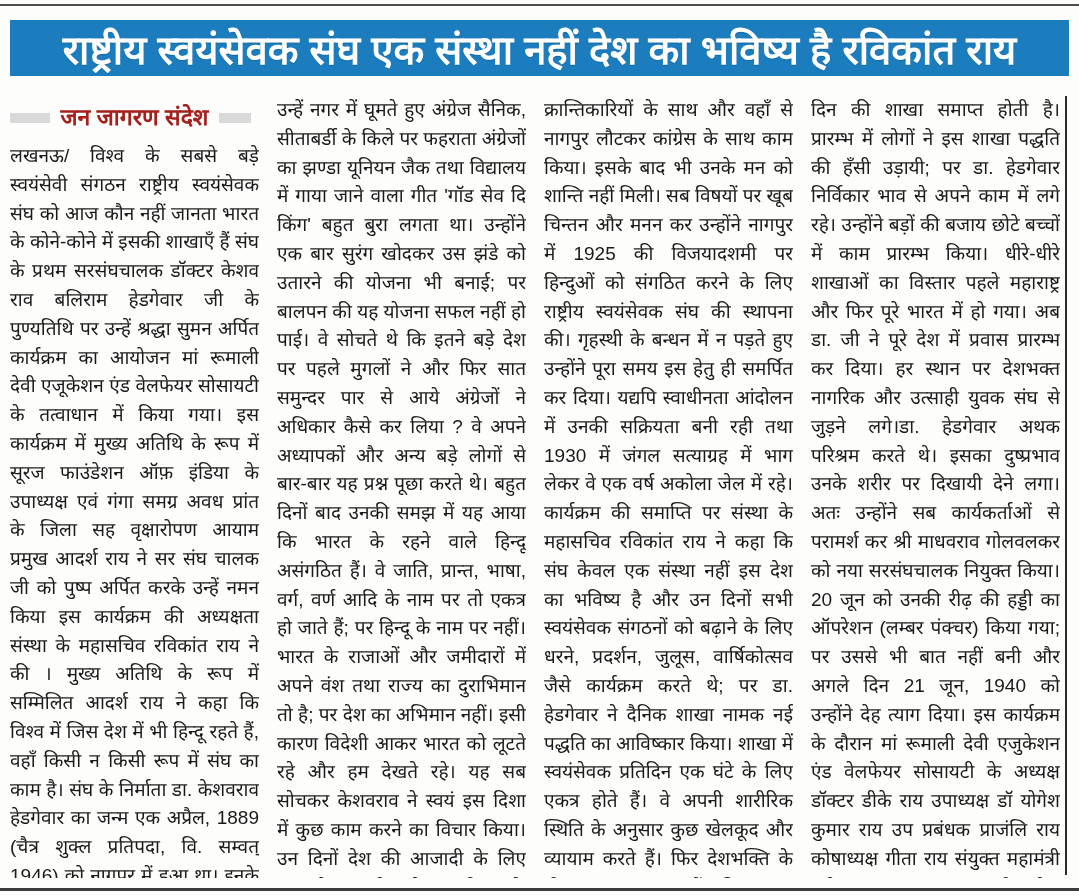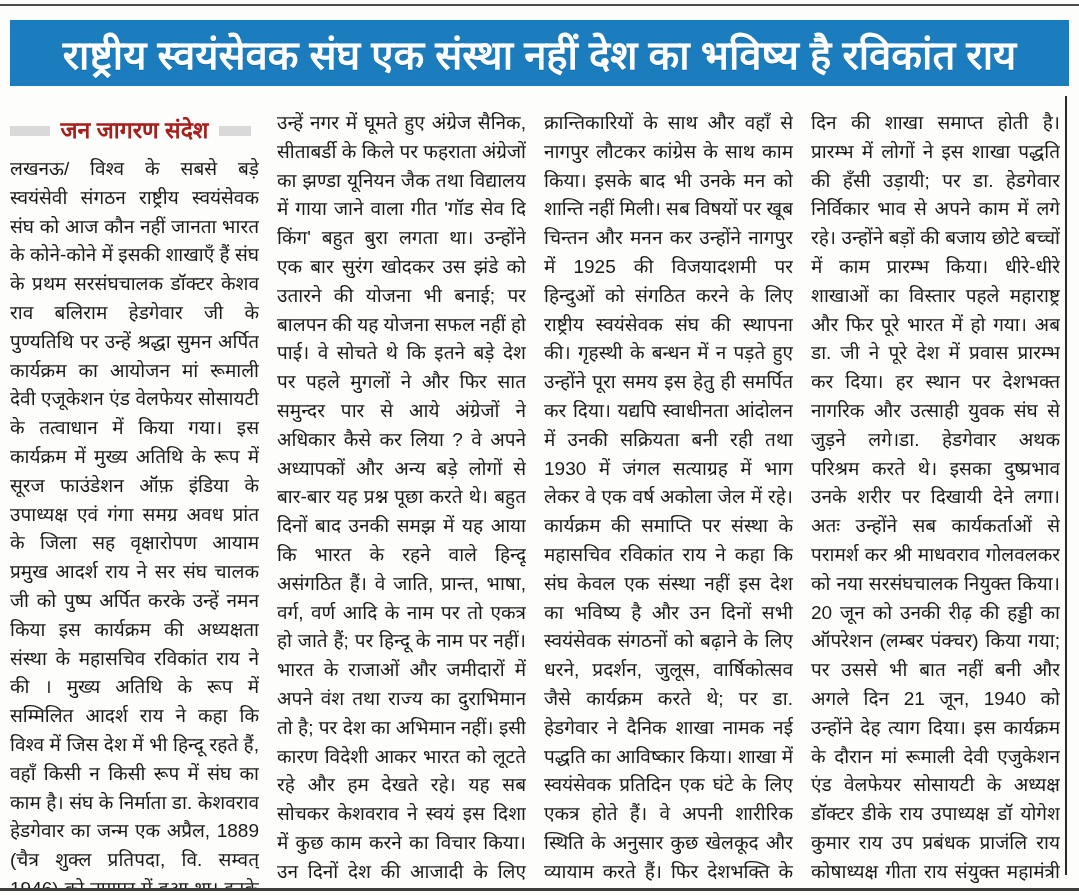--- a/index.html
+++ b/index.html
@@ -37,37 +37,37 @@
     left: 1065px;
     width: 2px;
     height: 779px;
     background: #2b2b2b;
   }
   .banner {
     position: absolute;
     top: 20px;
     left: 10px;
     width: 1059px;
-    height: 66px;
+    height: 56px;
     background: var(--banner-blue, #1b7cbe);
     display: flex;
     align-items: center;
     justify-content: center;
   }
   .banner .headline {
     color: #ffffff;
     font-size: 40px;
     font-weight: bold;
     white-space: nowrap;
     letter-spacing: 0px;
     text-shadow: 0 1px 0 rgba(0,0,0,0.15);
   }
   .content {
     position: absolute;
-    top: 109px;
+    top: 96px;
     left: 10px;
     width: 1050px;
     height: 782px;
     display: flex;
     gap: 18px;
     justify-content: flex-end;
   }
   .col {
     flex: 1 1 0;
     min-width: 0;

